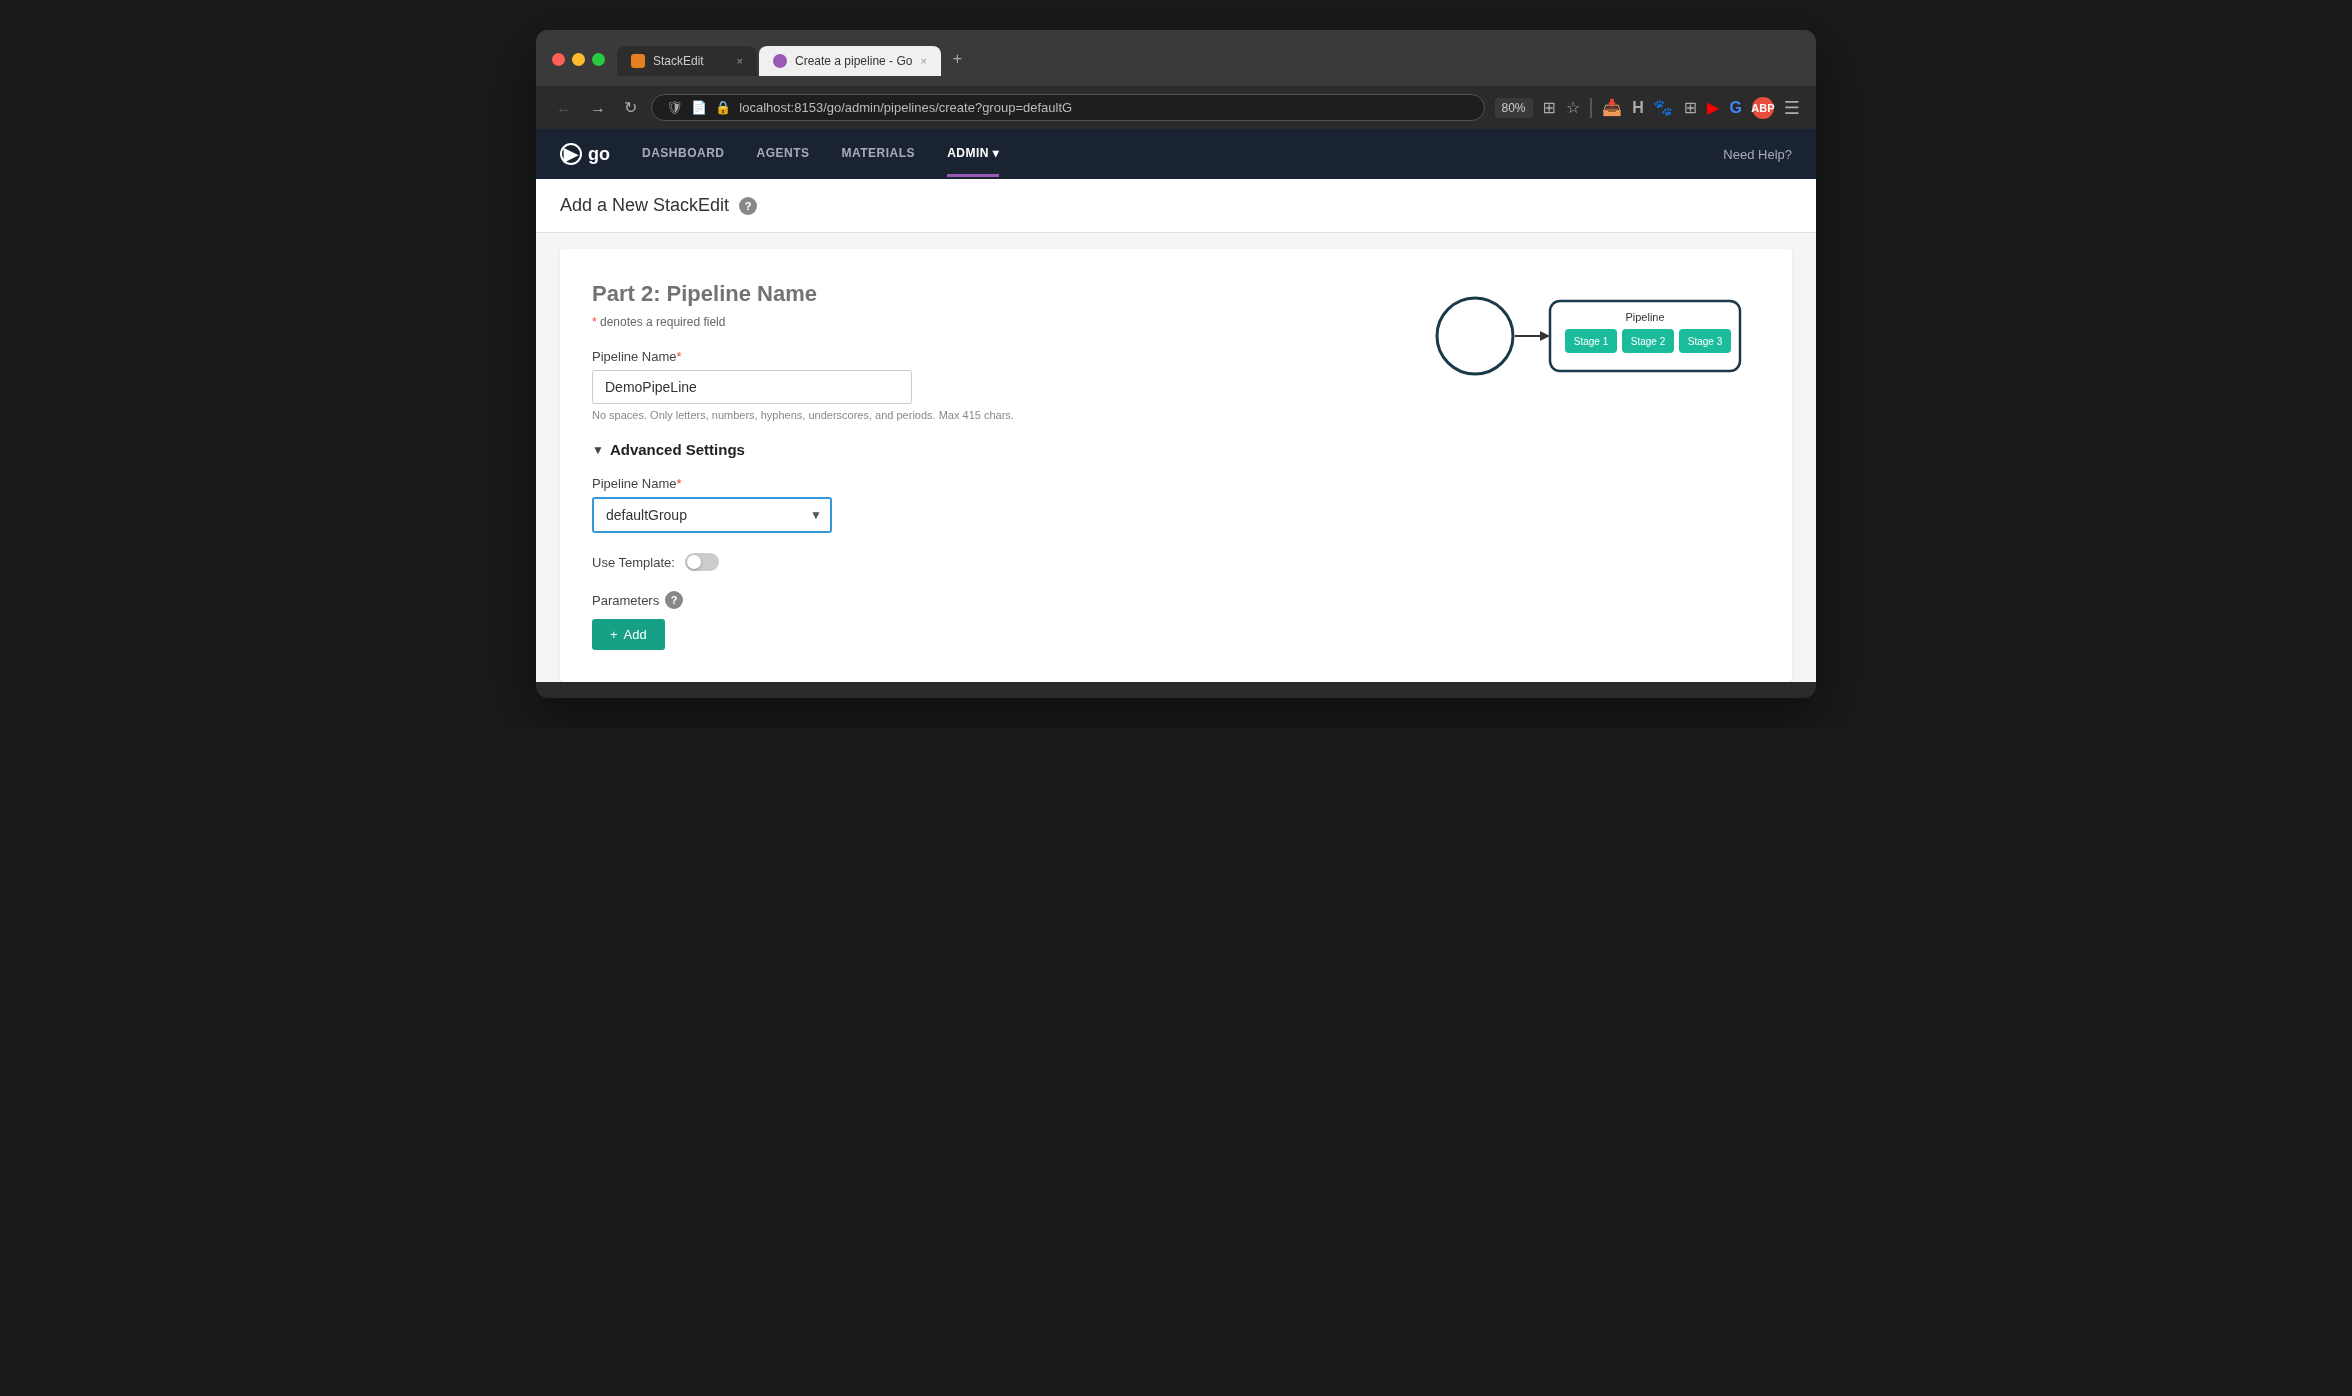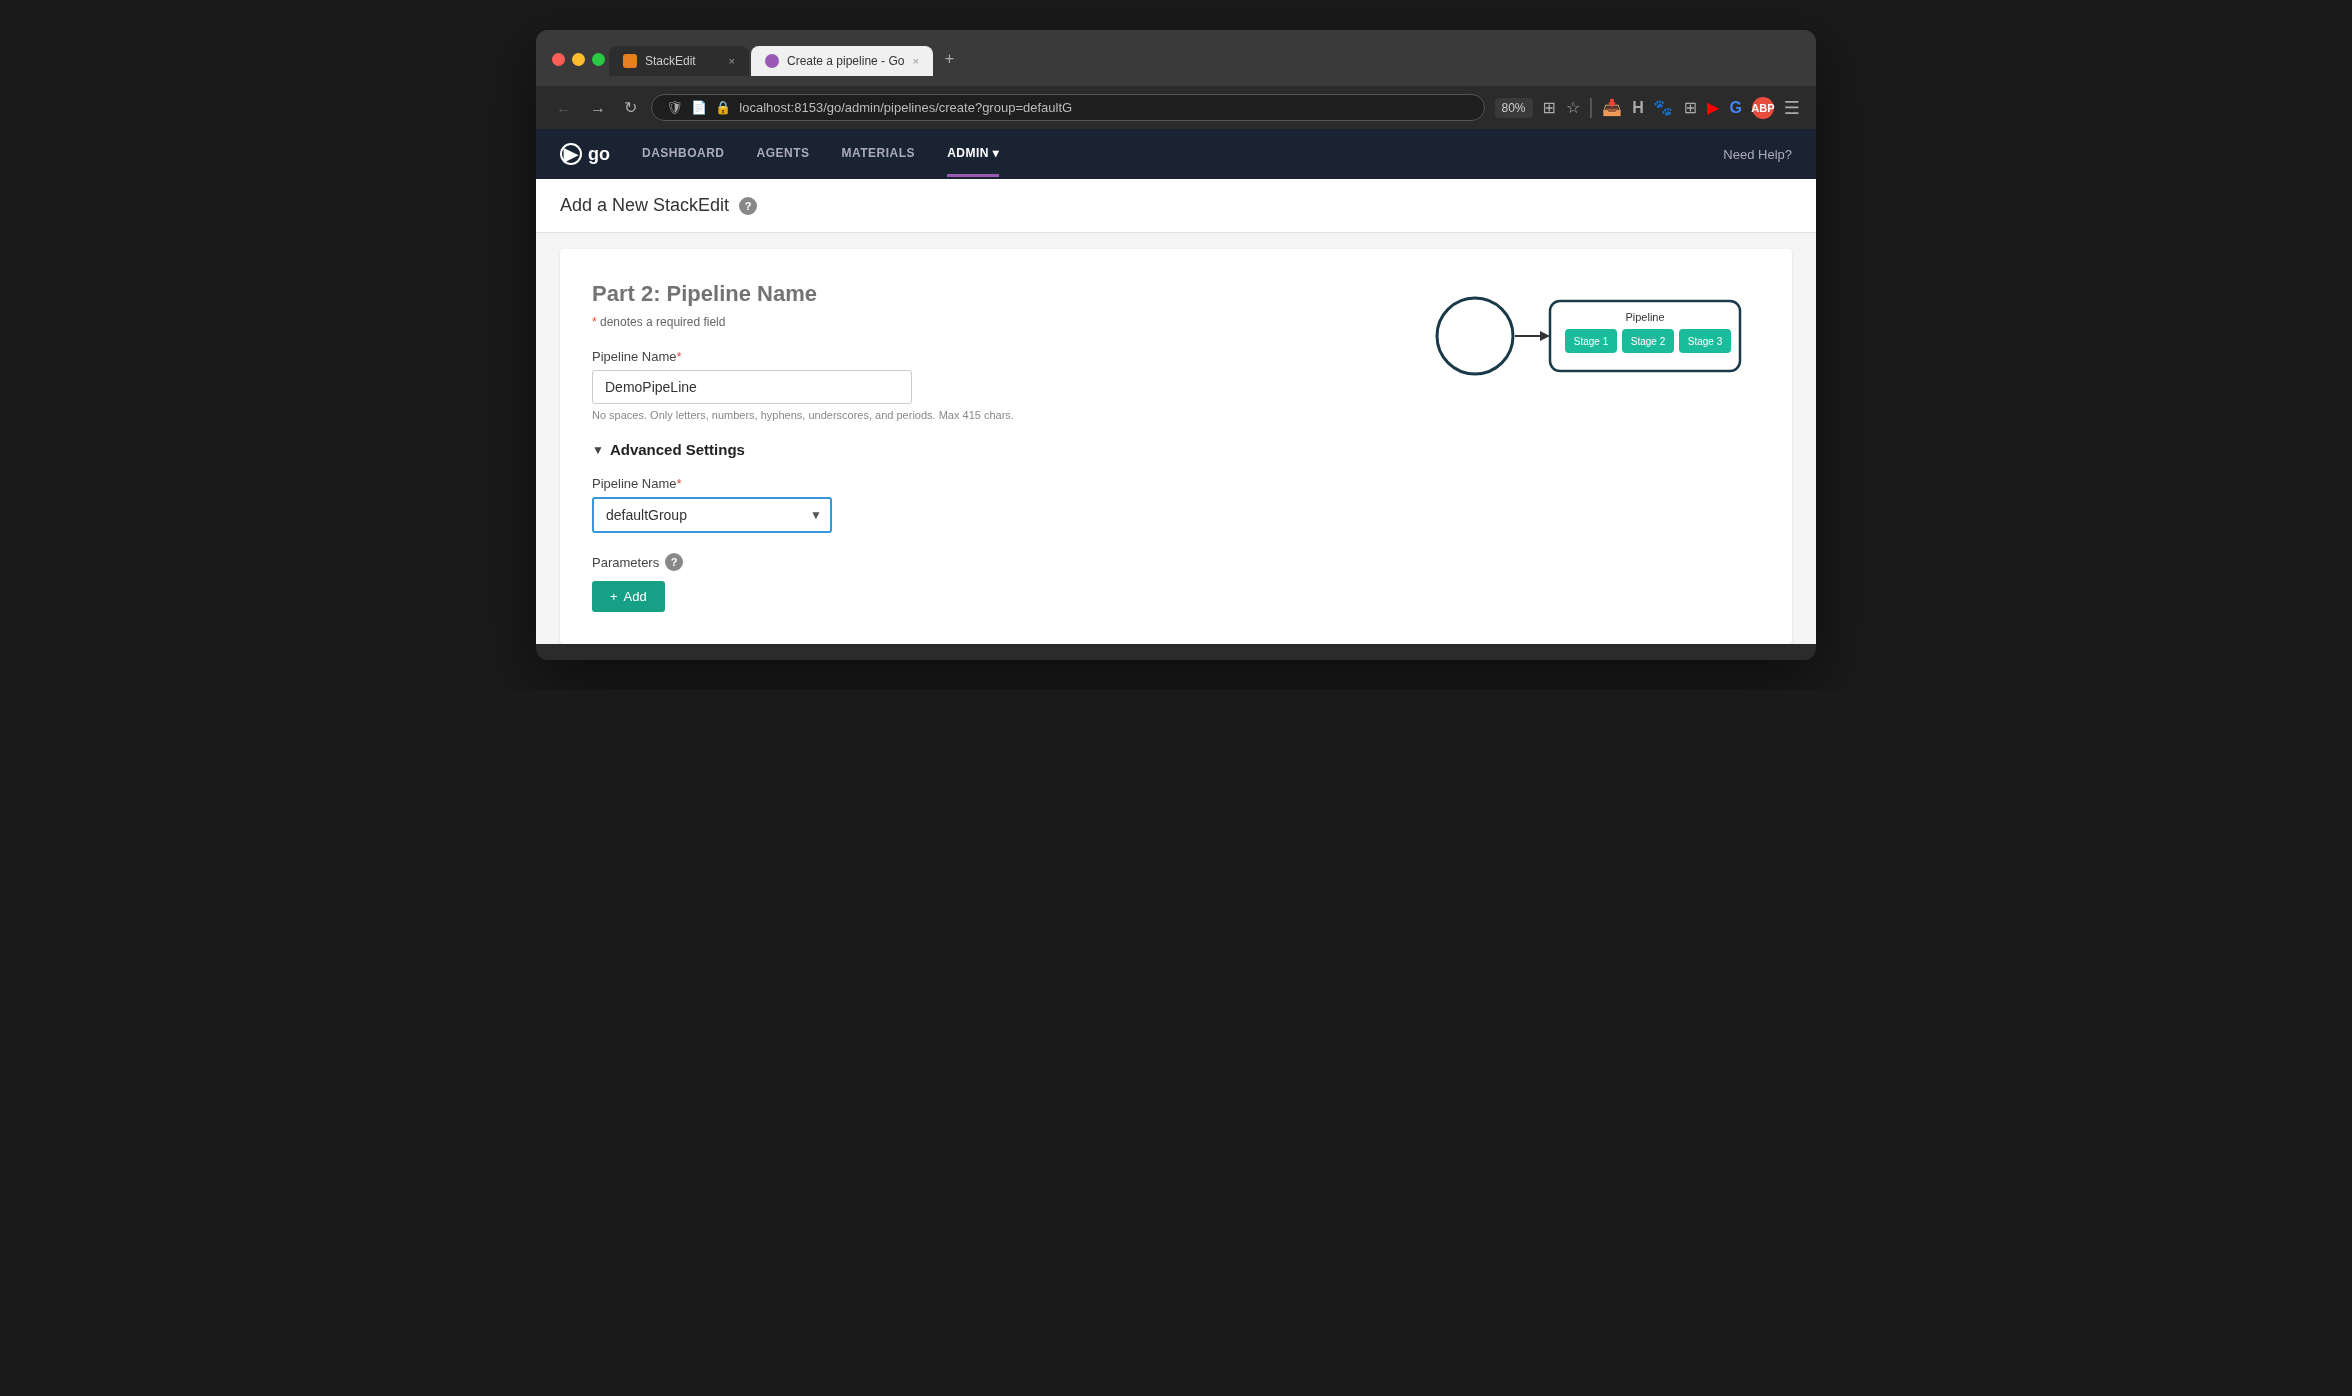--- a/index.html
+++ b/index.html
@@ -18,21 +18,21 @@
     
     .title-bar {
       background: #3a3a3a;
       padding: 12px 16px 0;
       display: flex;
       flex-direction: column;
     }
     .title-bar-top {
       display: flex;
       align-items: center;
-      gap: 4px;
+      gap: 12px;
       margin-bottom: 10px;
     }
     .traffic-lights {
       display: flex;
       gap: 7px;
     }
     .traffic-light {
       width: 13px;
       height: 13px;
       border-radius: 50%;
@@ -503,20 +503,26 @@
             <span>Pipeline Name</span><span class="required-star">*</span>
           </label>
           <div class="select-wrapper">
             <select class="form-select">
               <option>defaultGroup</option>
             </select>
             <span class="select-arrow">▼</span>
           </div>
         </div>
 
+        <div class="toggle-row">
+          <span>Use Template:</span>
+          <div class="toggle">
+            <div class="toggle-knob"></div>
+          </div>
+        </div>
 
         <div class="params-label">
           <span>Parameters</span>
           <div class="help-icon">?</div>
         </div>
 
         <button class="add-btn">
           <span>+</span>
           <span> Add</span>
         </button>

